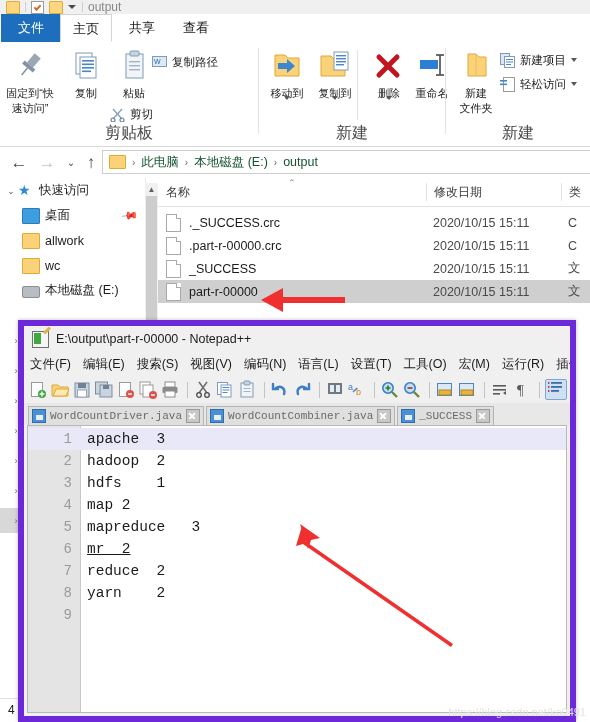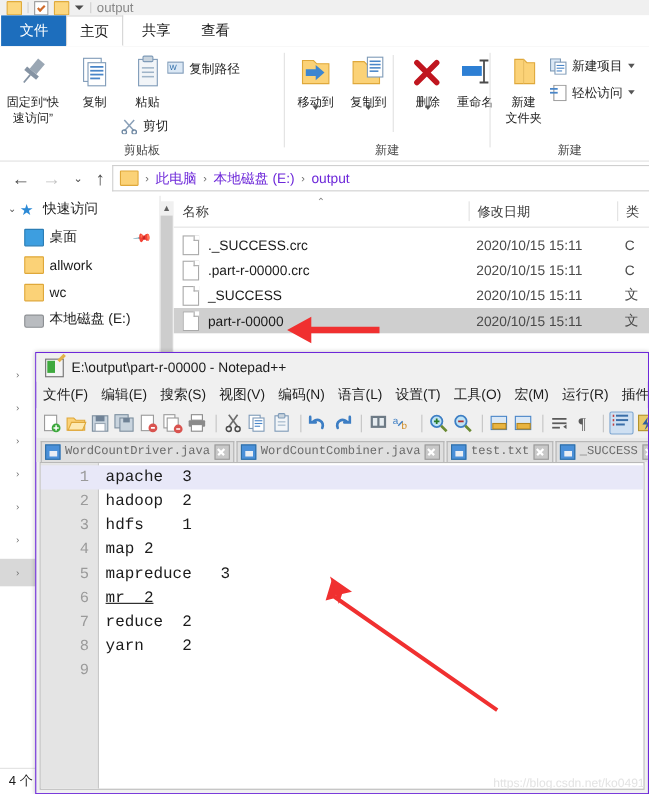--- a/index.html
+++ b/index.html
@@ -26,38 +26,38 @@
 
   
   .ribtabs{position:absolute;left:0;top:14px;width:590px;height:28px;background:#fff;border-bottom:1px solid #d4d4d4;}
   .ribtab{position:absolute;top:0;height:28px;line-height:28px;padding:0 12px;font-size:13px;color:#1b1b1b;box-sizing:border-box;cursor:default;}
   .ribtab.file{left:0;width:60px;background:#1d6ebd;color:#fff;text-align:center;padding:0;}
   .ribtab.active{background:#fff;border-left:1px solid #d4d4d4;border-right:1px solid #d4d4d4;border-top:1px solid #d4d4d4;border-bottom:1px solid #fff;}
 
   
   .ribbon{position:absolute;left:0;top:42px;width:590px;height:104px;background:#fff;border-bottom:1px solid #d9d9d9;}
   .rgroup{position:absolute;top:0;height:104px;}
-  .rgroup .glabel{position:absolute;bottom:2px;left:0;width:100%;text-align:center;font-size:11px;color:#4a4a4a;}
+  .rgroup .glabel{position:absolute;bottom:2px;left:0;width:100%;text-align:center;font-size:16px;color:#4a4a4a;}
   .gsep{position:absolute;top:6px;width:1px;height:86px;background:#e2e2e2;}
 
   .bigbtn{position:absolute;text-align:center;width:52px;}
   .bigbtn .lbl{font-size:11px;color:#222;line-height:13px;display:block;margin-top:2px;}
   .smallrow{position:absolute;display:flex;align-items:center;height:20px;}
   .smallrow .lbl{font-size:11.5px;color:#222;margin-left:4px;white-space:nowrap;}
   .smallrow.dim .lbl{color:#a6a6a6;}
   .caret{width:0;height:0;border-left:3.5px solid transparent;border-right:3.5px solid transparent;border-top:4px solid #555;display:inline-block;margin-left:5px;}
   .caretc{position:absolute;width:0;height:0;border-left:3.5px solid transparent;border-right:3.5px solid transparent;border-top:4px solid #555;}
 
   
   .addrbar{position:absolute;left:0;top:147px;width:590px;height:30px;background:#fff;}
   .navbtn{position:absolute;top:7px;width:18px;height:18px;color:#4a4a4a;font-size:17px;line-height:18px;text-align:center;}
   .navbtn.dim{color:#c3c3c3;}
   .addrfield{position:absolute;left:102px;top:3px;width:488px;height:24px;border:1px solid #cfcfcf;border-right:none;background:#fff;
              display:flex;align-items:center;padding-left:6px;box-sizing:border-box;}
-  .crumb{font-size:12.5px;color:#6d28d9;white-space:nowrap;}
+  .crumb{font-size:12.5px;color:#14532d;white-space:nowrap;}
   .crumbsep{color:#6d6d6d;font-size:10px;margin:0 6px;}
   .folderico{width:15px;height:12px;background:#fbd277;border:1px solid #dfa83a;border-radius:1px;}
 
   
   .navpane{position:absolute;left:0;top:178px;width:145px;bottom:0;background:#fff;border-right:1px solid #e4e4e4;}
   .treeitem{position:relative;height:25px;display:flex;align-items:center;font-size:12.5px;color:#1b1b1b;white-space:nowrap;}
   .chev{width:14px;text-align:center;color:#5a5a5a;font-size:9px;flex:0 0 14px;}
   .tico{width:16px;height:14px;margin-right:5px;flex:0 0 16px;}
   .tico.star{position:relative;background:none;}
   .tico.star:before{content:"★";color:#2c8ad6;font-size:14px;line-height:14px;position:absolute;left:0;top:-1px;}
@@ -85,22 +85,22 @@
 
   .statusbar{position:absolute;left:0;bottom:0;width:145px;height:24px;border-top:1px solid #e2e2e2;
              display:flex;align-items:center;padding-left:8px;box-sizing:border-box;font-size:12px;color:#1b1b1b;background:#fff;}
 
   
   .ghostchev{position:absolute;left:0;width:32px;height:25px;display:flex;align-items:center;justify-content:center;
              font-size:9px;color:#6b6b6b;}
   .ghostchev.hl{background:#d8d8d8;}
 
   
-  #npp{position:absolute;left:32px;top:320px;width:558px;height:402px;background:#f0f0f0;
-       border:1px solid #6d28d9;box-sizing:border-box;box-shadow:0 0 4px rgba(0,0,0,.25);overflow:hidden;}
+  #npp{position:absolute;left:18px;top:320px;width:558px;height:402px;background:#f0f0f0;
+       border:6px solid #6d28d9;box-sizing:border-box;box-shadow:0 0 4px rgba(0,0,0,.25);overflow:hidden;}
   .npptitle{position:absolute;left:0;top:0;width:100%;height:26px;background:#f0f0f0;display:flex;align-items:center;padding-left:8px;box-sizing:border-box;}
   .nppico{width:15px;height:15px;background:#f4f4f4;border:1px solid #6f6f6f;position:relative;margin-right:7px;flex:0 0 15px;}
   .nppico:before{content:"";position:absolute;left:1px;top:1px;width:7px;height:11px;background:#3ea93e;}
   .nppico:after{content:"";position:absolute;right:-3px;top:-3px;width:8px;height:3px;background:#e2b24a;transform:rotate(-45deg);}
   .npptitletxt{font-size:12.5px;color:#1b1b1b;white-space:nowrap;}
 
   .nppmenu{position:absolute;left:0;top:26px;width:100%;height:24px;display:flex;align-items:center;padding-left:6px;box-sizing:border-box;}
   .mitem{font-size:12.5px;color:#1b1b1b;margin-right:12px;white-space:nowrap;}
 
   .npptool{position:absolute;left:0;top:50px;width:100%;height:27px;background:#f0f0f0;display:flex;align-items:center;padding-left:4px;box-sizing:border-box;}
@@ -611,25 +611,20 @@
       <span class="tlbl">WordCountDriver.java</span>
       <span class="tx"></span>
     </div>
     <div class="nptab">
       <span class="disk"></span>
       <span class="tlbl">WordCountCombiner.java</span>
       <span class="tx"></span>
     </div>
     <div class="nptab">
       <span class="disk"></span>
-      <span class="tlbl">test.txt</span>
-      <span class="tx"></span>
-    </div>
-    <div class="nptab">
-      <span class="disk"></span>
       <span class="tlbl">_SUCCESS</span>
       <span class="tx"></span>
     </div>
 
   </div>
 
   <div class="nppeditor">
     <div class="gutter"></div>
     <div style="position:absolute;left:0;top:2px;right:0;">
       <div class="cline cur">

